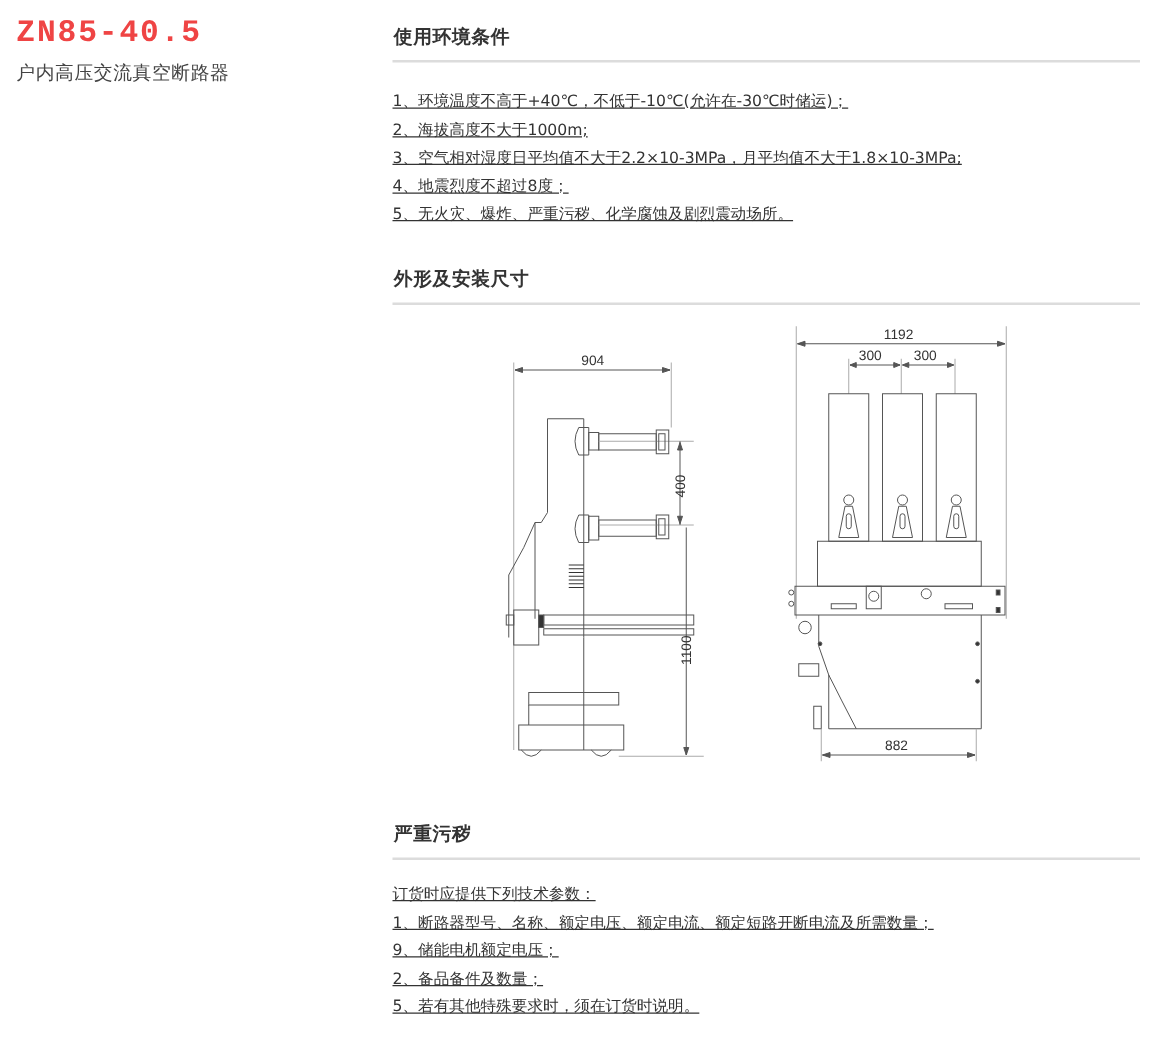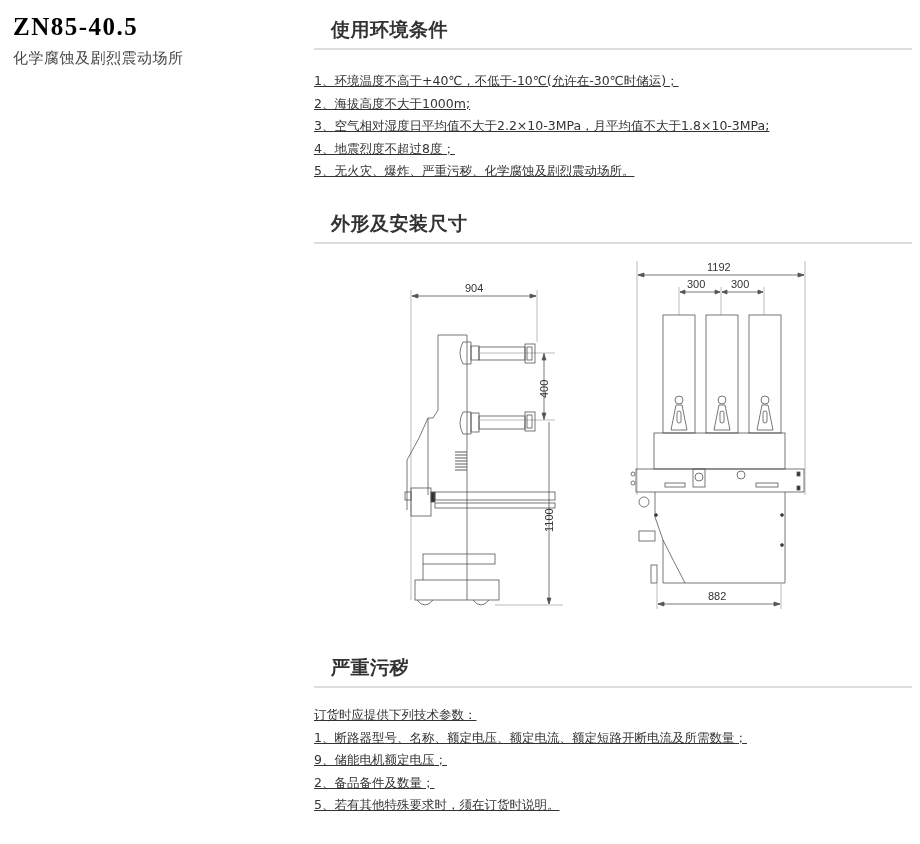--- a/index.html
+++ b/index.html
@@ -3,35 +3,35 @@
   <meta charset="utf-8">
   <style>
     html, body { margin: 0; padding: 0; background: #ffffff; }
     body {
       width: 920px; height: 844px; position: relative; overflow: hidden;
       font-family: "DejaVu Sans", "Liberation Sans", sans-serif;
       color: #333333;
     }
     .product-model {
       position: absolute; left: 13px; top: 12px;
-      font-family: Liberation Serif, serif;
+      font-family: Liberation Mono, monospace;
       font-weight: bold; font-size: 25px; letter-spacing: 1.5px;
-      color: #000000; line-height: 30px; margin: 0;
+      color: #ef4444; line-height: 30px; margin: 0;
     }
     .product-name {
       position: absolute; left: 13px; top: 48px;
       font-size: 15px; color: #444444; line-height: 20px; margin: 0;
       letter-spacing: 0.5px;
     }
     .section {
       position: absolute; left: 314px; width: 598px;
     }
     .section-title {
-      font-size: 19px; color: #333333; line-height: 20px;
-      margin: 0 0 0 16px; padding-left: 1px; letter-spacing: 0.5px;
+      font-size: 15px; color: #333333; line-height: 20px;
+      margin: 0 0 0 0; padding-left: 1px; letter-spacing: 0.5px;
     }
     .section-divider {
       height: 2px; background: #dcdcdc; margin-top: 9px; border: none;
     }
     .list {
       list-style: none; margin: 0; padding: 0; text-decoration: underline;
     }
     .list li {
       font-size: 12.5px; color: #333333; line-height: 22.5px;
       white-space: nowrap;
@@ -47,21 +47,21 @@
     #drawing-front { left: 625px; top: 255px; width: 195px; height: 355px; }
     svg text {
       font-family: "Liberation Sans", "DejaVu Sans", sans-serif;
       font-size: 11px; fill: #333333;
     }
   </style>
 </head>
 <body>
 
 <h1 class="product-model">ZN85-40.5</h1>
-<p class="product-name">化学腐蚀及剧烈震动场所</p>
+<p class="product-name">户内高压交流真空断路器</p>
 
 <section class="section" id="sec-env">
   <h2 class="section-title">使用环境条件</h2>
   <div class="section-divider"></div>
   <ul class="list">
     <li>1、环境温度不高于+40℃，不低于-10℃(允许在-30℃时储运)；</li>
     <li>2、海拔高度不大于1000m;</li>
     <li>3、空气相对湿度日平均值不大于2.2×10-3MPa，月平均值不大于1.8×10-3MPa;</li>
     <li>4、地震烈度不超过8度；</li>
     <li>5、无火灾、爆炸、严重污秽、化学腐蚀及剧烈震动场所。</li>

